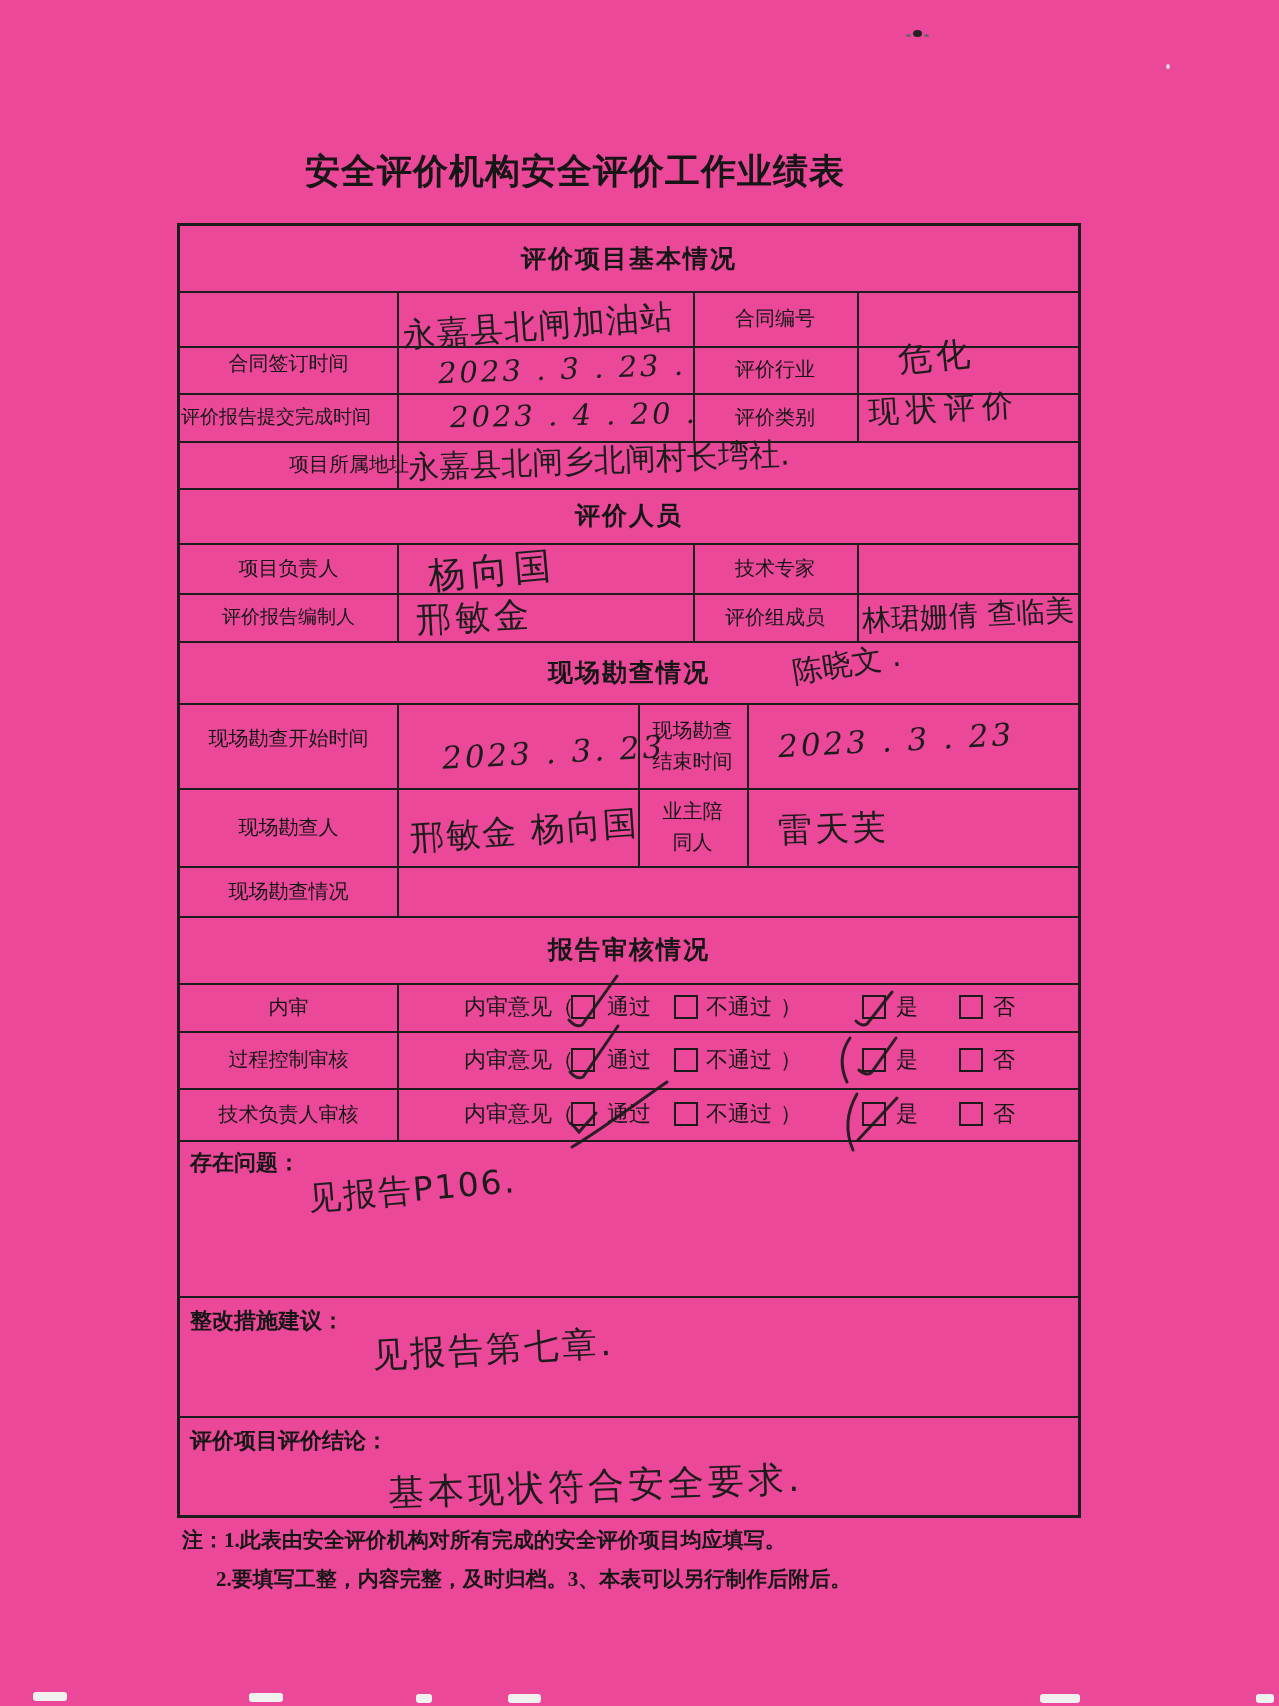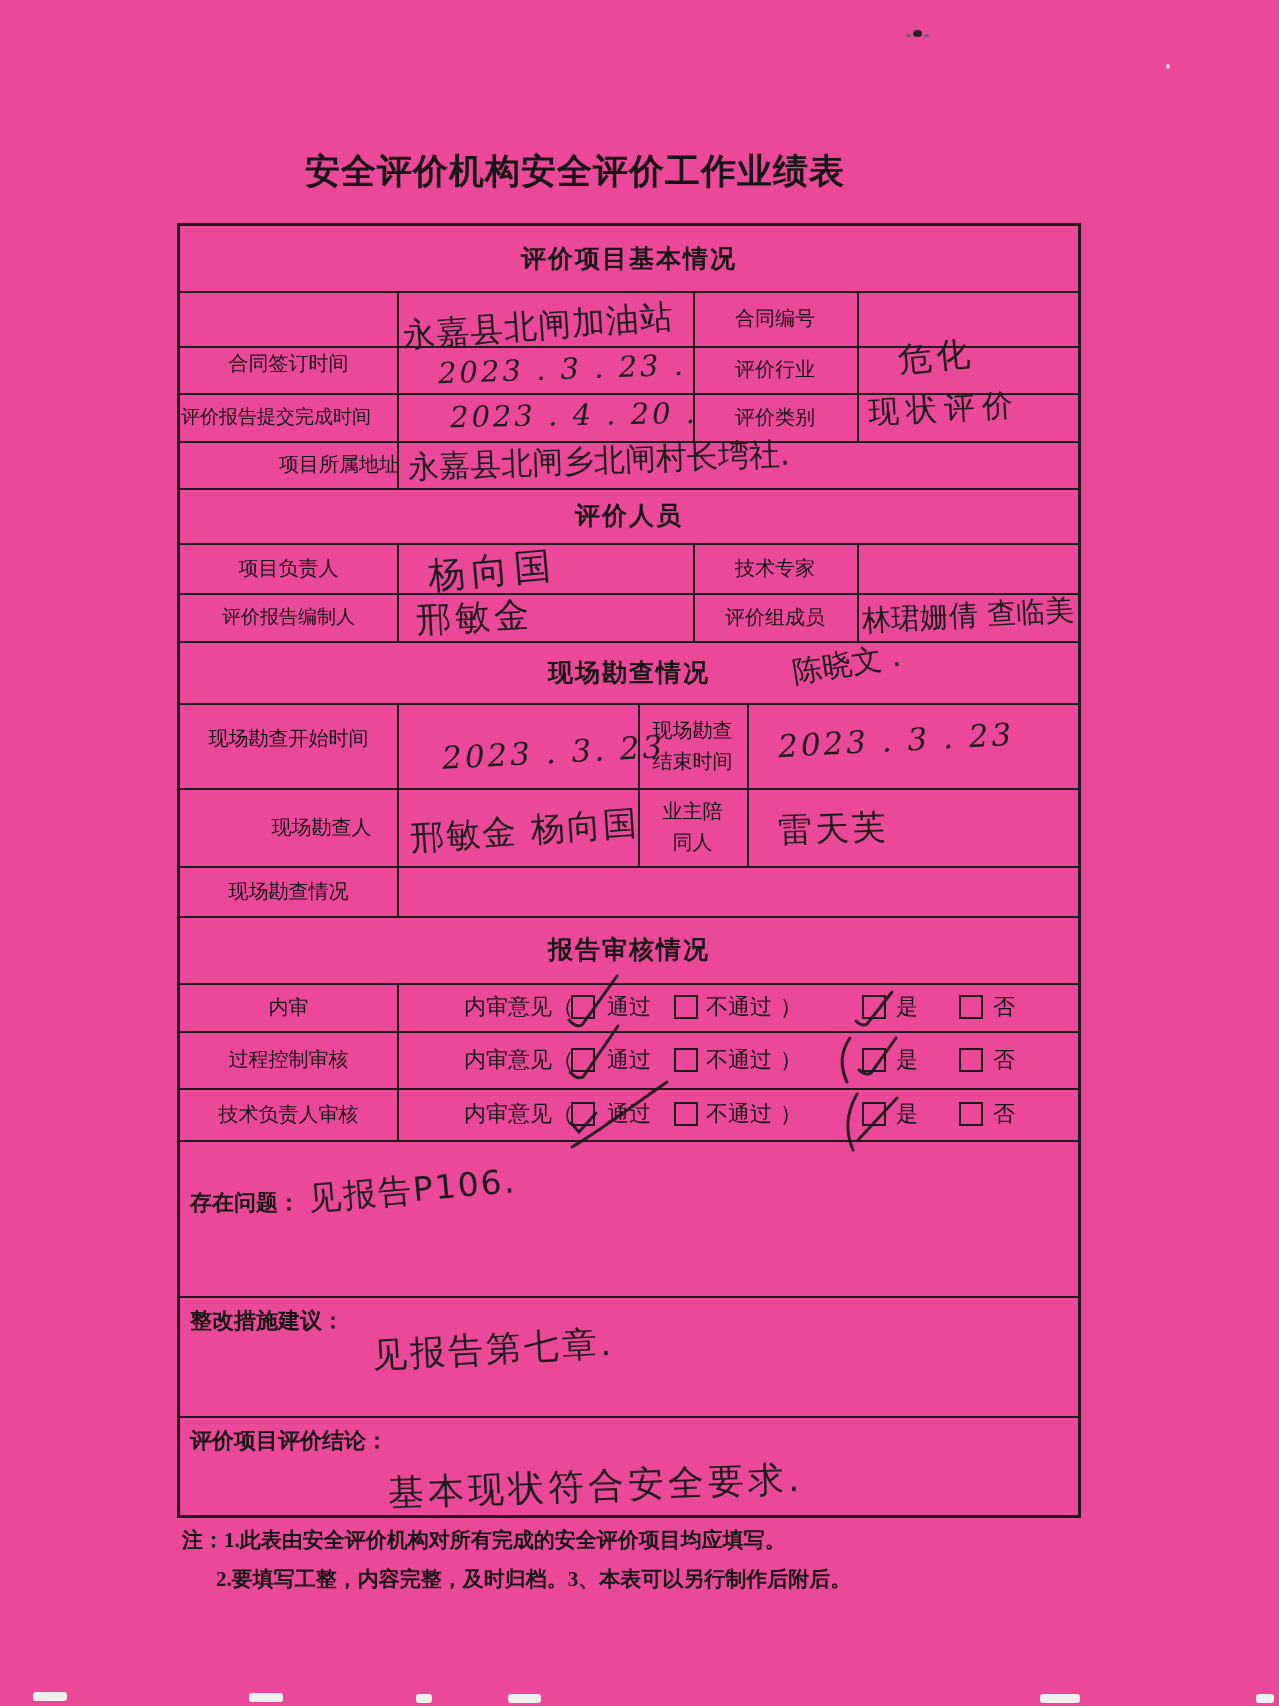--- a/index.html
+++ b/index.html
@@ -79,21 +79,21 @@
     <div class="vl" style="left:458px;top:477px;height:163px;"></div>
     <div class="vl" style="left:567px;top:477px;height:163px;"></div>
 
     <div class="hdr" style="top:0;height:65px;">评价项目基本情况</div>
     <div class="hdr" style="top:262px;height:55px;">评价人员</div>
     <div class="hdr" style="top:415px;height:62px;">现场勘查情况</div>
     <div class="hdr" style="top:690px;height:67px;">报告审核情况</div>
 
     <div class="lbl" style="left:0;width:217px;top:120px;height:35px;">合同签订时间</div>
     <div class="lbl sm" style="left:0;width:192px;top:167px;height:48px;">评价报告提交完成时间</div>
-    <div class="lbl" style="left:8px;width:222px;top:215px;height:47px;padding-left:40px;">项目所属地址</div>
+    <div class="lbl" style="left:18px;width:222px;top:215px;height:47px;padding-left:40px;">项目所属地址</div>
     <div class="lbl" style="left:513px;width:164px;top:65px;height:55px;">合同编号</div>
     <div class="lbl" style="left:513px;width:164px;top:120px;height:47px;">评价行业</div>
     <div class="lbl" style="left:513px;width:164px;top:167px;height:48px;">评价类别</div>
 
     <div class="hw" style="left:222px;top:78px;font-size:33px;transform:rotate(-4deg);letter-spacing:1px;">永嘉县北闸加油站</div>
     <div class="hw" style="left:690px;top:80px;font-size:28px;"></div>
     <div class="hw hwnum" style="left:258px;top:126px;font-size:29px;transform:rotate(-2deg);">2023 . 3 . 23 .</div>
     <div class="hw" style="left:718px;top:108px;font-size:34px;transform:rotate(-6deg);letter-spacing:4px;">危化</div>
     <div class="hw hwnum" style="left:270px;top:172px;font-size:29px;transform:rotate(-1deg);">2023 . 4 . 20 .</div>
     <div class="hw" style="left:688px;top:162px;font-size:31px;transform:rotate(-3deg);letter-spacing:7px;">现状评价</div>
@@ -108,21 +108,21 @@
     <div class="hw" style="left:690px;top:328px;font-size:28px;"></div>
     <div class="hw" style="left:236px;top:368px;font-size:35px;transform:rotate(-3deg);letter-spacing:4px;">邢敏金</div>
     <div class="hw" style="left:682px;top:370px;font-size:29px;transform:rotate(-3deg);">林珺姗倩 查临美</div>
     <div class="hw" style="left:612px;top:418px;font-size:30px;transform:rotate(-9deg);">陈晓文 .</div>
 
     <div class="lbl" style="left:0;width:217px;top:477px;height:71px;">现场勘查开始时间</div>
     <div class="lbl" style="left:458px;width:109px;top:477px;height:85px;flex-direction:column;">
       <span>现场勘查</span>
       <span>结束时间</span>
     </div>
-    <div class="lbl" style="left:0;width:217px;top:562px;height:78px;margin-left:33px;">现场勘查人</div>
+    <div class="lbl" style="left:0;width:217px;top:562px;height:78px;">现场勘查人</div>
     <div class="lbl" style="left:458px;width:109px;top:562px;height:78px;flex-direction:column;">
       <span>业主陪</span>
       <span>同人</span>
     </div>
     <div class="lbl" style="left:0;width:217px;top:640px;height:50px;">现场勘查情况</div>
 
     <div class="hw hwnum" style="left:262px;top:508px;font-size:31px;transform:rotate(-3deg);">2023 . 3. 23</div>
     <div class="hw hwnum" style="left:598px;top:496px;font-size:31px;transform:rotate(-3deg);">2023 . 3 . 23</div>
     <div class="hw" style="left:230px;top:582px;font-size:34px;transform:rotate(-4deg);letter-spacing:2px;">邢敏金  杨向国</div>
     <div class="hw" style="left:598px;top:580px;font-size:34px;transform:rotate(-2deg);letter-spacing:3px;">雷天芙</div>
@@ -164,21 +164,21 @@
       <span class="rvt" style="left:427px;">通过</span>
       <span class="cbx" style="left:494px;"></span>
       <span class="rvt" style="left:526px;">不通过</span>
       <span class="rvt" style="left:600px;">）</span>
       <span class="cbx" style="left:682px;"></span>
       <span class="rvt" style="left:716px;">是</span>
       <span class="cbx" style="left:779px;"></span>
       <span class="rvt" style="left:813px;">否</span>
     </div>
 
-    <div class="blk" style="left:10px;top:962px;">存在问题：</div>
+    <div class="blk" style="left:10px;top:922px;">存在问题：</div>
     <div class="hw" style="left:128px;top:942px;font-size:33px;transform:rotate(-5deg);letter-spacing:2px;">见报告P106.</div>
 
     <div class="blk" style="left:10px;top:1080px;">整改措施建议：</div>
     <div class="hw" style="left:192px;top:1100px;font-size:35px;transform:rotate(-3deg);letter-spacing:3px;">见报告第七章.</div>
 
     <div class="blk" style="left:10px;top:1200px;">评价项目评价结论：</div>
     <div class="hw" style="left:208px;top:1236px;font-size:36px;transform:rotate(-2deg);letter-spacing:4px;">基本现状符合安全要求.</div>
 
     <svg class="ink" viewBox="0 0 898 1289">
 

